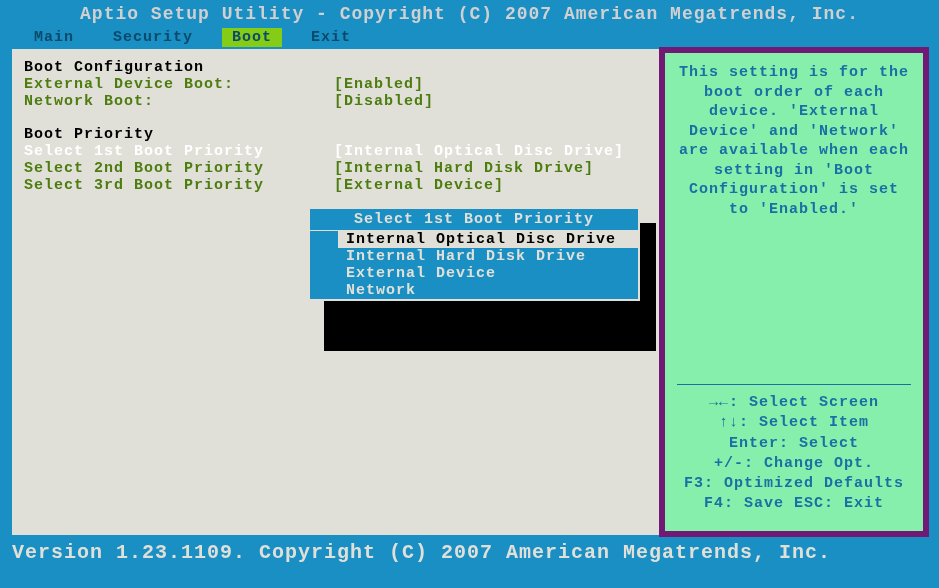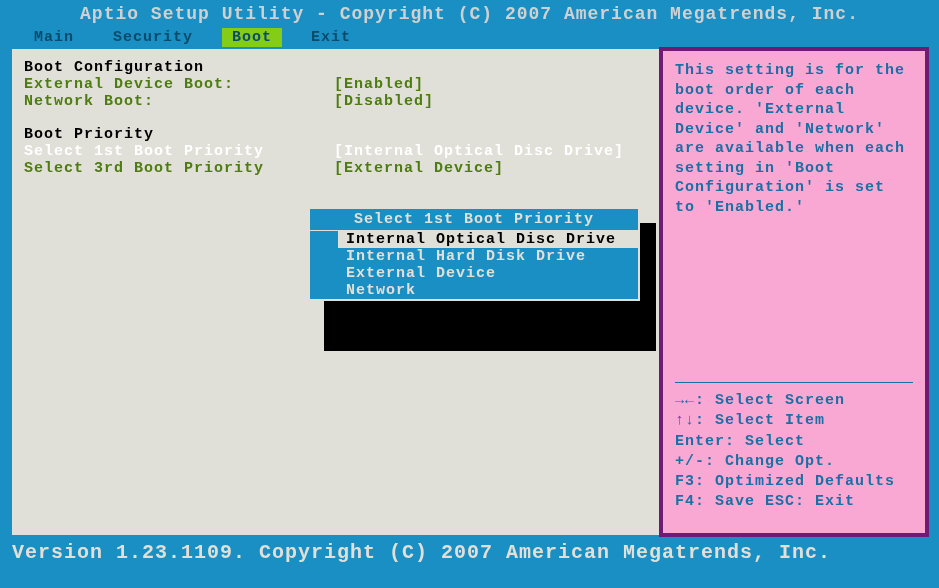--- a/index.html
+++ b/index.html
@@ -48,24 +48,25 @@
     .left-panel {
       flex: 1;
       background: #e0e0d8;
       border: 2px solid #1a8fc4;
       border-right: none;
       padding: 10px 12px;
       position: relative;
     }
     .right-panel {
       width: 270px;
-      background: #f9a8d4;
-      border: 4px solid #701a75;
+      background: #86efac;
+      border: 6px solid #701a75;
       padding: 10px 12px;
       color: #1a6fa4;
+      text-align: center;
     }
     .section-header {
       color: #000;
       margin-bottom: 0;
     }
     .setting-row {
       display: flex;
       color: #4d7c0f;
     }
     .setting-label {
@@ -166,20 +167,24 @@
 
       <div class="spacer"></div>
 
       <div class="section-header">Boot Priority</div>
 
       <div class="setting-row highlighted">
         <span class="setting-label">Select 1st Boot Priority</span>
         <span class="setting-value">[Internal Optical Disc Drive]</span>
       </div>
 
+      <div class="setting-row">
+        <span class="setting-label">Select 2nd Boot Priority</span>
+        <span class="setting-value">[Internal Hard Disk Drive]</span>
+      </div>
 
       <div class="setting-row">
         <span class="setting-label">Select 3rd Boot Priority</span>
         <span class="setting-value">[External Device]</span>
       </div>
 
       <div class="popup-shadow"></div>
       <div class="popup">
         <div class="popup-title">Select 1st Boot Priority</div>
         <div class="popup-items">

